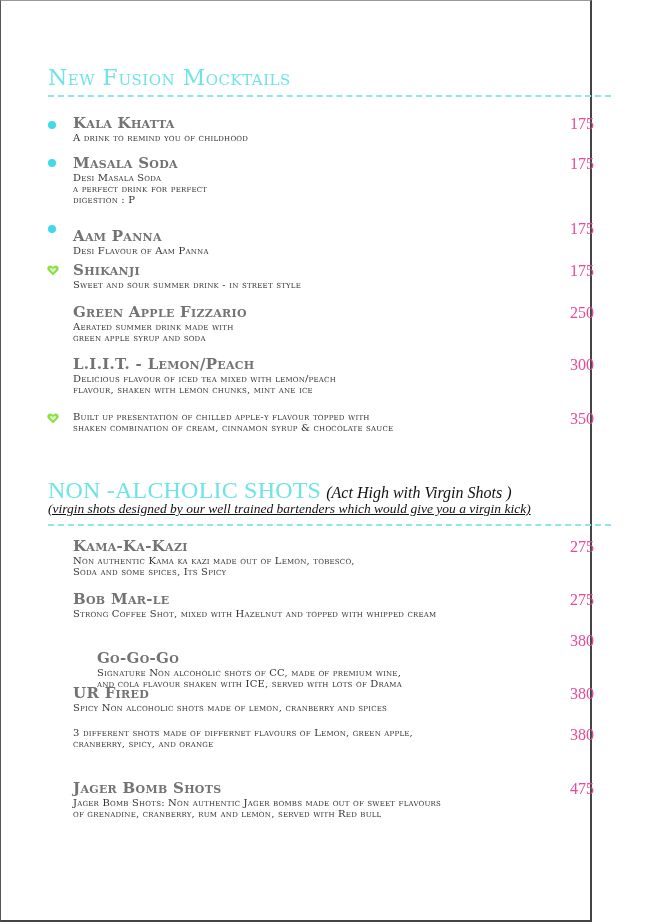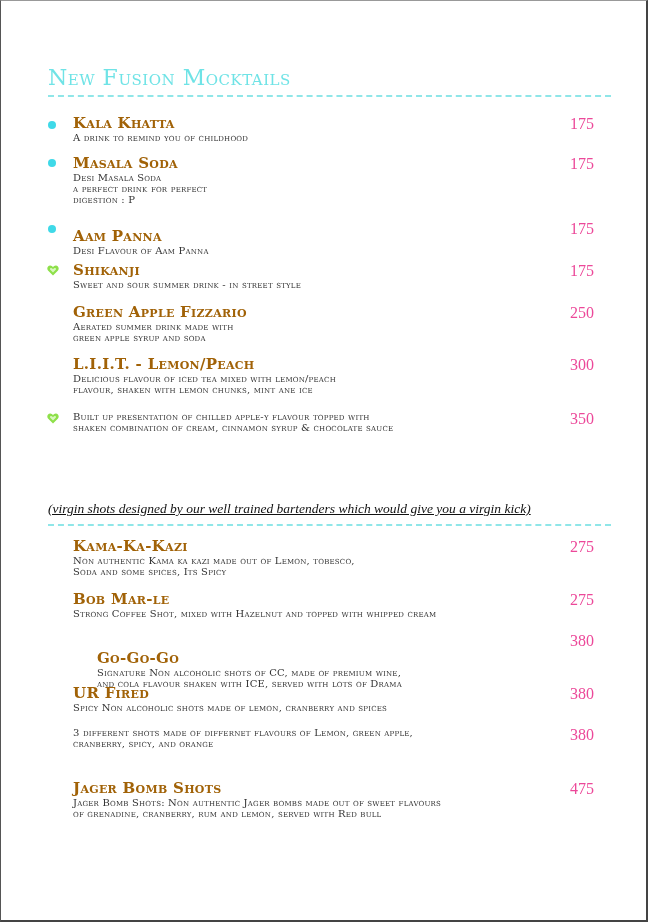--- a/index.html
+++ b/index.html
@@ -1,36 +1,36 @@
 <!DOCTYPE html>
 <html><head>
   <meta charset="utf-8">
   <style>
     html, body { margin:0; padding:0; }
     body {
       width:650px; height:924px; background:#ffffff; position:relative; overflow:hidden;
       font-family:"DejaVu Serif", serif; color:#111;
     }
     .page {
-      position:absolute; left:0; top:0; width:648px; height:922px;
+      position:absolute; left:0; top:0; width:592px; height:922px;
       border:1px solid #555; border-top:1px solid #999; border-right:2px solid #444; border-bottom:2px solid #444;
       box-sizing:border-box;
     }
     .section-title {
       position:absolute; left:47px; font-family:"DejaVu Serif", serif;
       color:#6fe3e6; font-variant:small-caps; letter-spacing:0.5px;
     }
     .dash {
       position:absolute; left:47px; width:563px; height:0;
       border-top:2px dashed #8fe6e8;
     }
     .item { position:absolute; left:72px; width:540px; }
     .item-name {
       font-family:"DejaVu Serif", serif; font-weight:bold; font-variant:small-caps;
-      font-size:15px; line-height:16px; color:#a16207; letter-spacing:0.3px;
+      font-size:15px; line-height:16px; color:#737373; letter-spacing:0.3px;
     }
     .item-desc {
       font-family:"DejaVu Serif", serif; font-variant:small-caps; font-size:10px;
       line-height:11px; color:#333; letter-spacing:0.2px; white-space:pre-line; margin-top:1px;
     }
     .price {
       position:absolute; left:569px; font-family:"Liberation Serif", serif; font-size:16px; color:#ec4899;
     }
     .bullet-dot {
       position:absolute; left:47px; width:8px; height:8px; border-radius:50%; background:#3fd9e8;
@@ -105,20 +105,24 @@
   <svg class="bullet-heart" style="top:412px;" viewBox="0 0 12 11">
     <path d="M6 10.5 L1 5.5 C-0.5 3.8 0.5 0.5 3.2 0.5 C4.5 0.5 5.4 1.3 6 2.2 C6.6 1.3 7.5 0.5 8.8 0.5 C11.5 0.5 12.5 3.8 11 5.5 Z" fill="#8ee04a"></path>
     <path d="M6 7.5 L3.3 4.8 C2.6 4 3 3 4 3 C4.7 3 5.3 3.5 6 4.2 C6.7 3.5 7.3 3 8 3 C9 3 9.4 4 8.7 4.8 Z" fill="#d9f7c0"></path>
   </svg>
   <div class="item" style="top:409px;">
     <div class="item-desc">Built up presentation of chilled apple-y flavour topped with
 shaken combination of cream, cinnamon syrup &amp; chocolate sauce</div>
   </div>
   <div class="price" style="top:409px;">350</div>
 
+  <div style="position:absolute;left:47px;top:476px;white-space:nowrap;">
+    <span class="shots-title-main">NON -ALCHOLIC SHOTS</span>
+    <span class="shots-title-sub">(Act High with Virgin Shots )</span>
+  </div>
   <div class="shots-tagline">(virgin shots designed by our well trained bartenders which would give you a virgin kick)</div>
   <div class="dash" style="top:523px;"></div>
 
   <div class="item" style="top:537px;">
     <div class="item-name">Kama-Ka-Kazi</div>
     <div class="item-desc">Non authentic Kama ka kazi made out of Lemon, tobesco,
 Soda and some spices, Its Spicy</div>
   </div>
   <div class="price" style="top:537px;">275</div>
 

